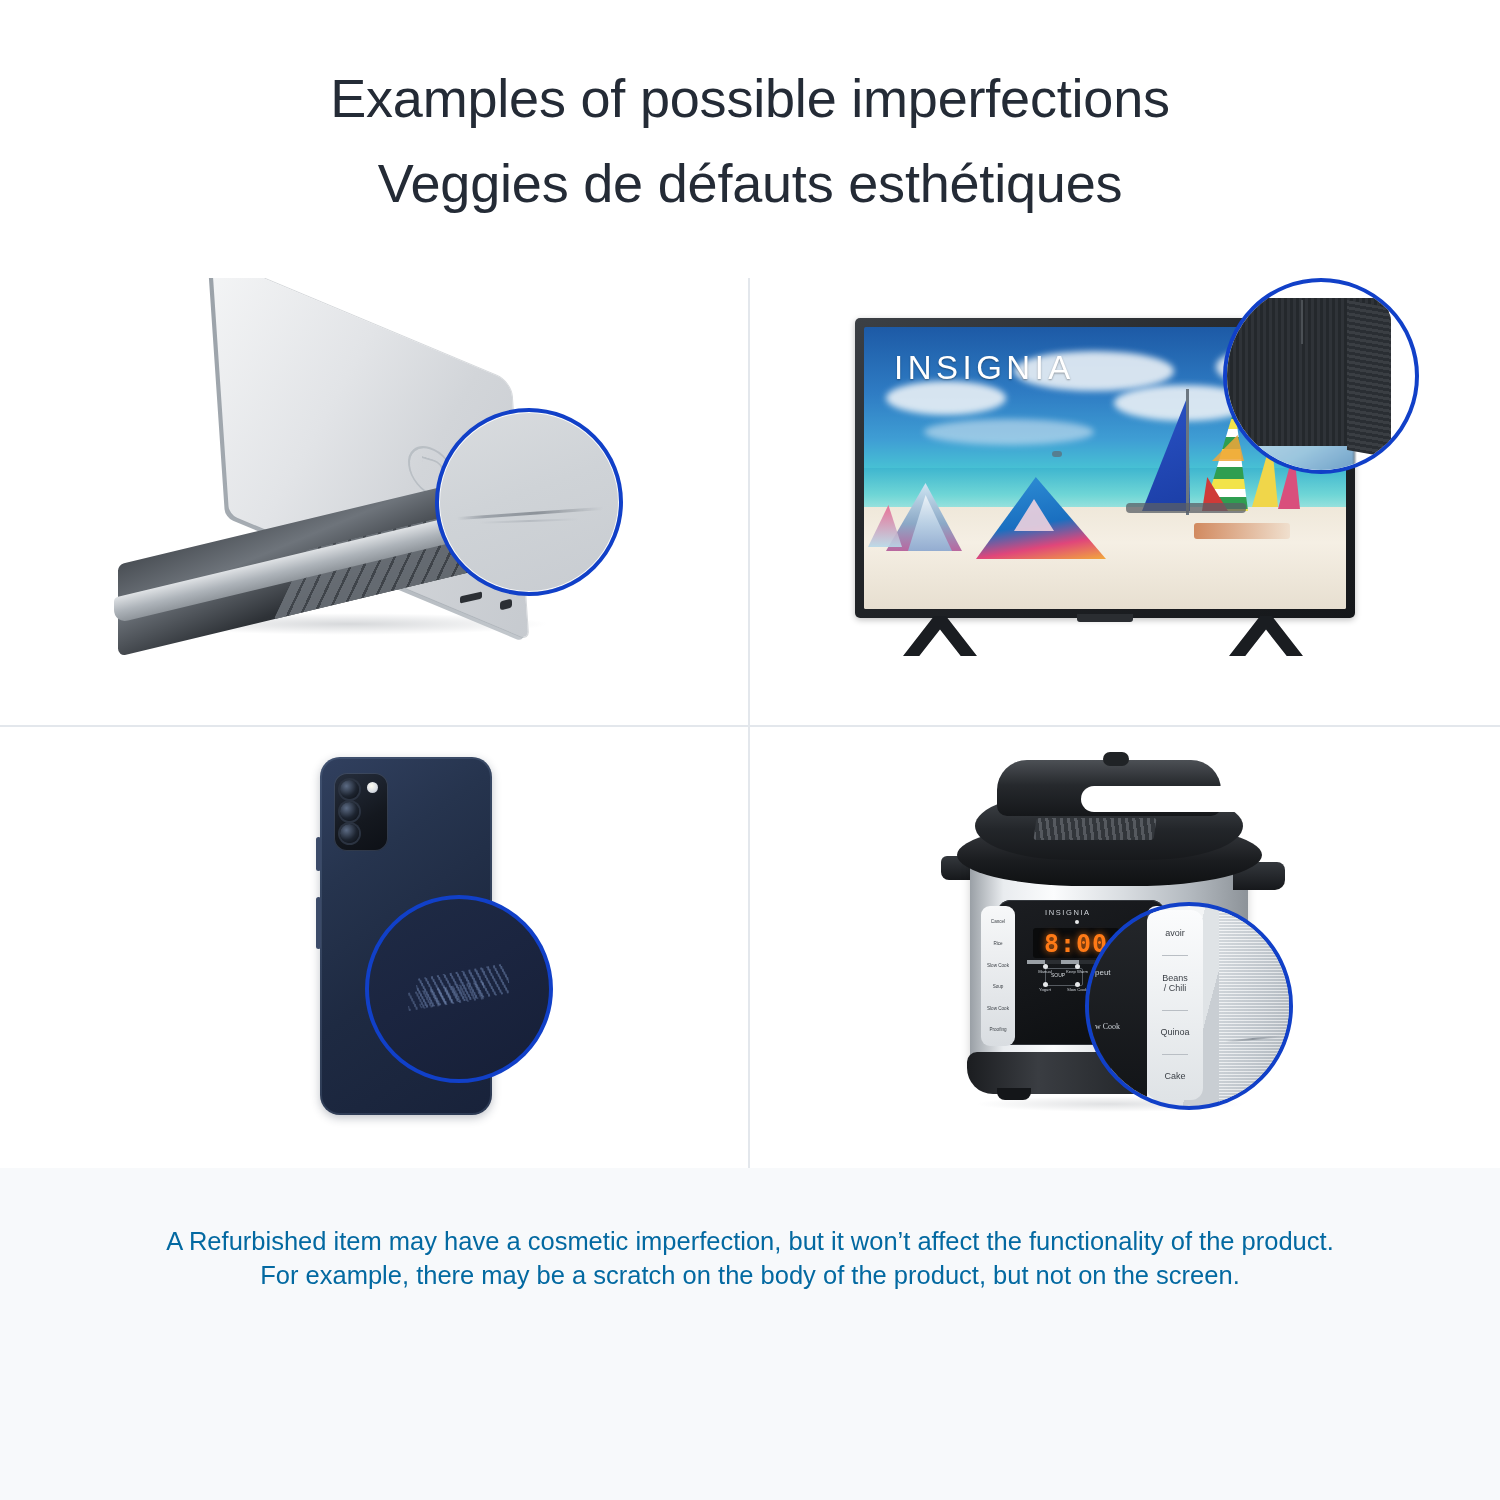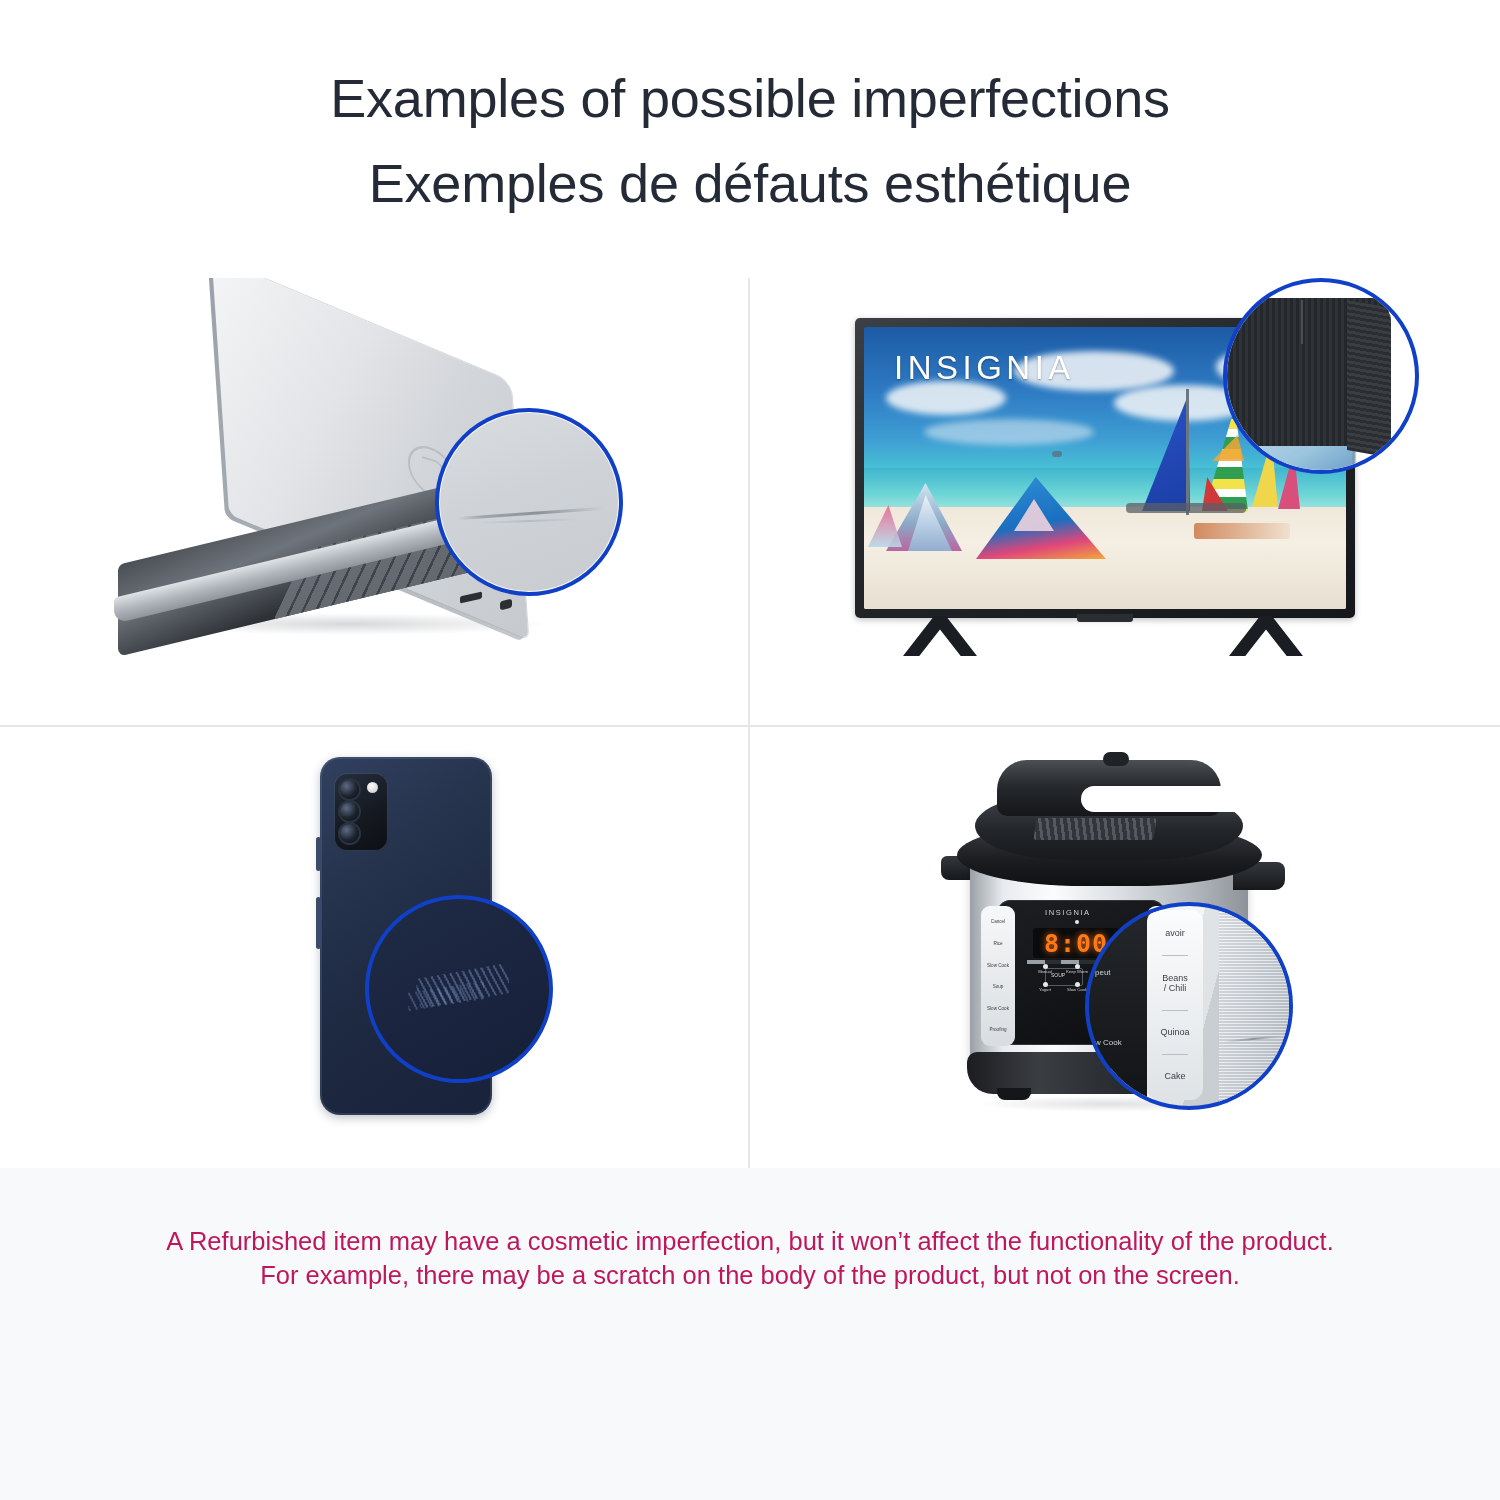--- a/index.html
+++ b/index.html
@@ -307,32 +307,32 @@
   .cooker-shadow{position:absolute;left:40px;top:344px;width:270px;height:16px;
     background:radial-gradient(ellipse at center,rgba(110,116,124,.22),rgba(255,255,255,0) 70%);}
 
   
   .caption{
     position:absolute;left:0;top:1168px;width:1500px;height:332px;
     background:#f7f9fb;box-sizing:border-box;
     padding:56px 150px 0 150px;
   }
   .cap-p{
-    text-align:center;color:#be185d;font-size:25.5px;line-height:34px;margin:0 0 26px 0;
+    text-align:center;color:#0369a1;font-size:25.5px;line-height:34px;margin:0 0 26px 0;
     font-weight:400;
   }
 </style>
 </head>
 <body>
 
 <div class="page">
 
   <div class="header">
     <div class="title-line">Examples of possible imperfections</div>
-    <div class="title-line">Exemples de défauts esthétique</div>
+    <div class="title-line">Veggies de défauts esthétiques</div>
   </div>
 
   <div class="grid">
     <div class="divider-v"></div>
     <div class="divider-h"></div>
 
     <div class="cell cell-tl">
       <div class="stage">
         <div class="laptop">
           <div class="shadow-lap"></div>
@@ -473,21 +473,21 @@
               <div class="mini-btn">Steam Veggies</div>
               <div class="mini-btn">Beans / Chili</div>
               <div class="mini-btn">Quinoa</div>
               <div class="mini-btn">Cake</div>
             </div>
           </div>
 
           <div class="mag-cooker">
             <div class="mag-panel-dark"></div>
             <div class="mag-lab" style="top:62px;">peut</div>
-            <div class="mag-lab" style="top:132px;">w Cook</div>
+            <div class="mag-lab" style="top:116px;font-family:Liberation Serif, serif;">w Cook</div>
             <div class="mag-btns">
               <div class="mag-btn">avoir</div>
               <div class="mag-divider"></div>
               <div class="mag-btn">Beans<br>/ Chili</div>
               <div class="mag-divider"></div>
               <div class="mag-btn">Quinoa</div>
               <div class="mag-divider"></div>
               <div class="mag-btn">Cake</div>
             </div>
             <div class="mag-steel"></div>

